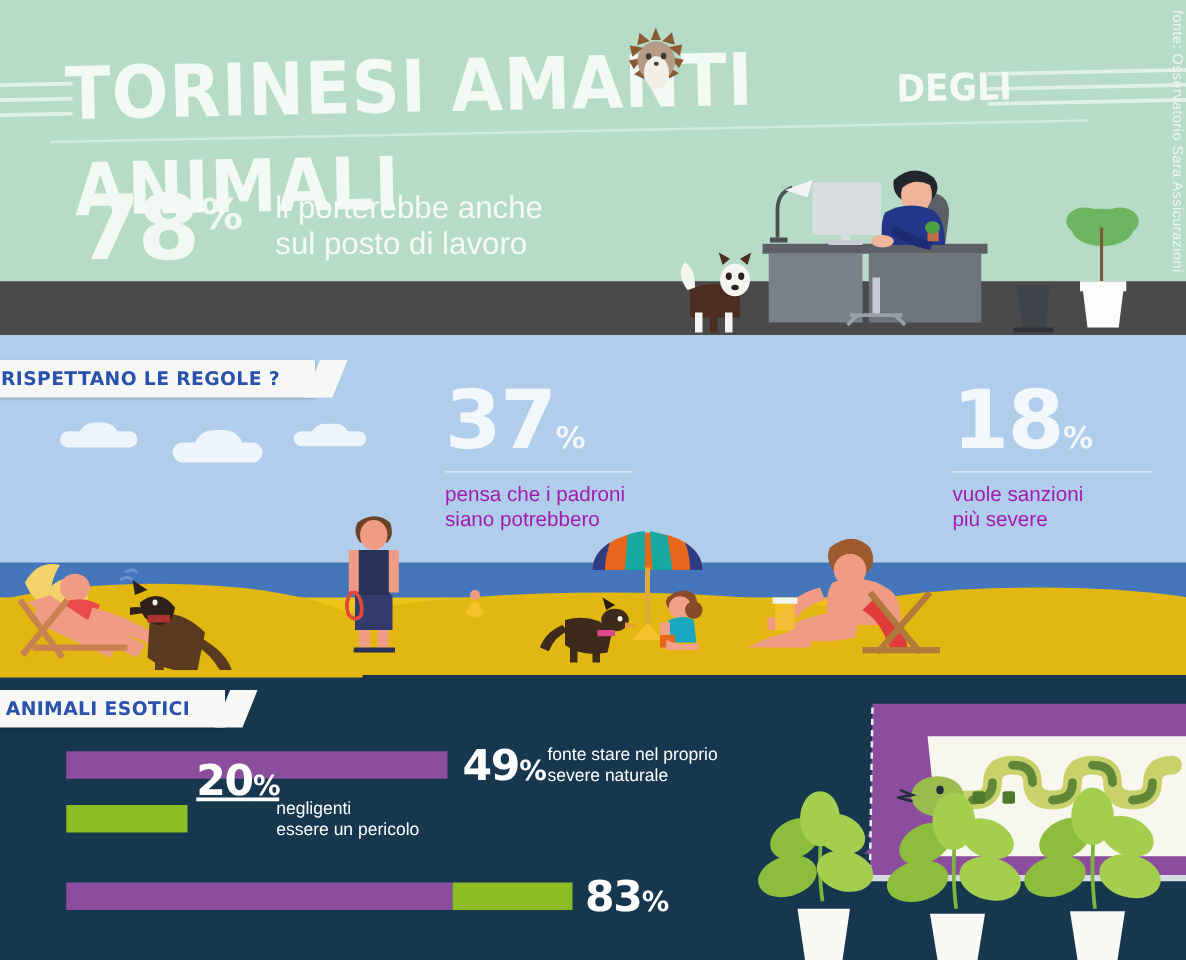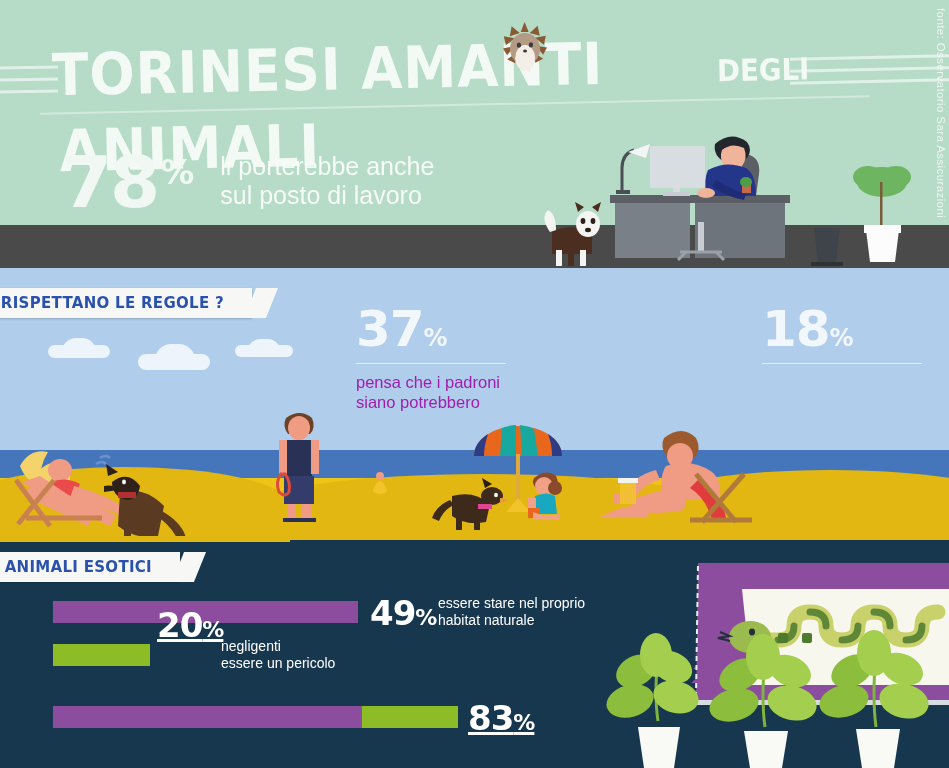--- a/index.html
+++ b/index.html
@@ -80,21 +80,21 @@
     font-size:15px;color:#2a52ad;letter-spacing:.3px;white-space:nowrap;
   }
   .ribbon-tail{
     position:absolute;width:22px;height:30px;background:#f7f8f5;
     transform:skewX(-22deg);
   }
 
   
   .tri{position:absolute;top:306px;display:block;}
   .tri .num{
-    font-family:"DejaVu Sans",sans-serif;font-weight:bold;font-size:50px;
+    font-family:"DejaVu Sans",sans-serif;font-weight:bold;font-size:65px;
     color:#f2f7fb;line-height:.95;letter-spacing:-1px;
   }
   .tri .pct{font-size:24px;font-weight:bold;}
   .tri .rule{height:1.5px;background:#eaf1f8;opacity:.9;margin:9px 0 8px 0;}
   .tri .txt{font-size:16.5px;color:#a21caf;line-height:1.22;font-weight:300;}
 
   .cloud{position:absolute;background:#edf4fb;border-radius:20px;}
 
   
   .bar{position:absolute;height:22px;}
@@ -251,20 +251,24 @@
     <div class="txt">
       <span>pensa che i padroni</span><br>
       <span>siano potrebbero</span>
     </div>
   </div>
 
 
   <div class="tri" style="left:762px;width:160px;">
     <div><span class="num">18</span><span class="num pct">%</span></div>
     <div class="rule"></div>
+    <div class="txt">
+      <span>vuole sanzioni</span><br>
+      <span>più severe</span>
+    </div>
   </div>
 
   <svg class="terr" style="left:0px;top:400px;" width="949" height="136" viewBox="0 0 949 136">
 
     <g>
       <path d="M38 72 q14 -16 30 -4 q6 12 -4 20 q-14 8 -26 -2z" fill="#f3d36a"></path>
       <path d="M20 66 q10 -18 28 -14 q-10 16 -6 30 q-14 4 -22 -16z" fill="#f3d36a"></path>
       <ellipse cx="60" cy="70" rx="12" ry="11" fill="#f09b84"></ellipse>
       <path d="M50 82 q16 -6 30 2 l-6 14 q-16 2 -26 -6z" fill="#ea4a4a"></path>
       <path d="M74 86 q30 8 52 22 l-4 8 q-26 -12 -52 -18z" fill="#f09b84"></path>
@@ -417,32 +421,32 @@
       <ellipse cx="274" cy="108" rx="17" ry="23" fill="#a4cf4e"></ellipse>
       <path d="M256 184 h44 l-6 39 h-32z" fill="#f9f9f6"></path>
     </g>
   </svg>
 
   <div class="bar bar-purple" style="left:53px;top:601px;width:305px;"></div>
   <div class="barnum" style="left:370px;top:596px;">
     <span>49</span><span class="pct">%</span>
   </div>
   <div class="barlbl" style="left:438px;top:595px;">
-    <span>essere stare nel proprio</span><br>
-    <span>habitat naturale</span>
+    <span>fonte stare nel proprio</span><br>
+    <span>severe naturale</span>
   </div>
 
   <div class="bar bar-green" style="left:53px;top:644px;width:97px;"></div>
   <div class="barnum" style="left:157px;top:608px;text-decoration:underline;">
     <span>20</span><span class="pct">%</span>
   </div>
   <div class="barlbl" style="left:221px;top:638px;">
     <span>negligenti</span><br>
     <span>essere un pericolo</span>
   </div>
 
   <div class="bar bar-purple" style="left:53px;top:706px;width:309px;"></div>
   <div class="bar bar-green" style="left:362px;top:706px;width:96px;"></div>
-  <div class="barnum" style="left:468px;top:701px;text-decoration:underline;">
+  <div class="barnum" style="left:468px;top:701px;">
     <span>83</span><span class="pct">%</span>
   </div>
 
 </div>
 
 </body></html>

